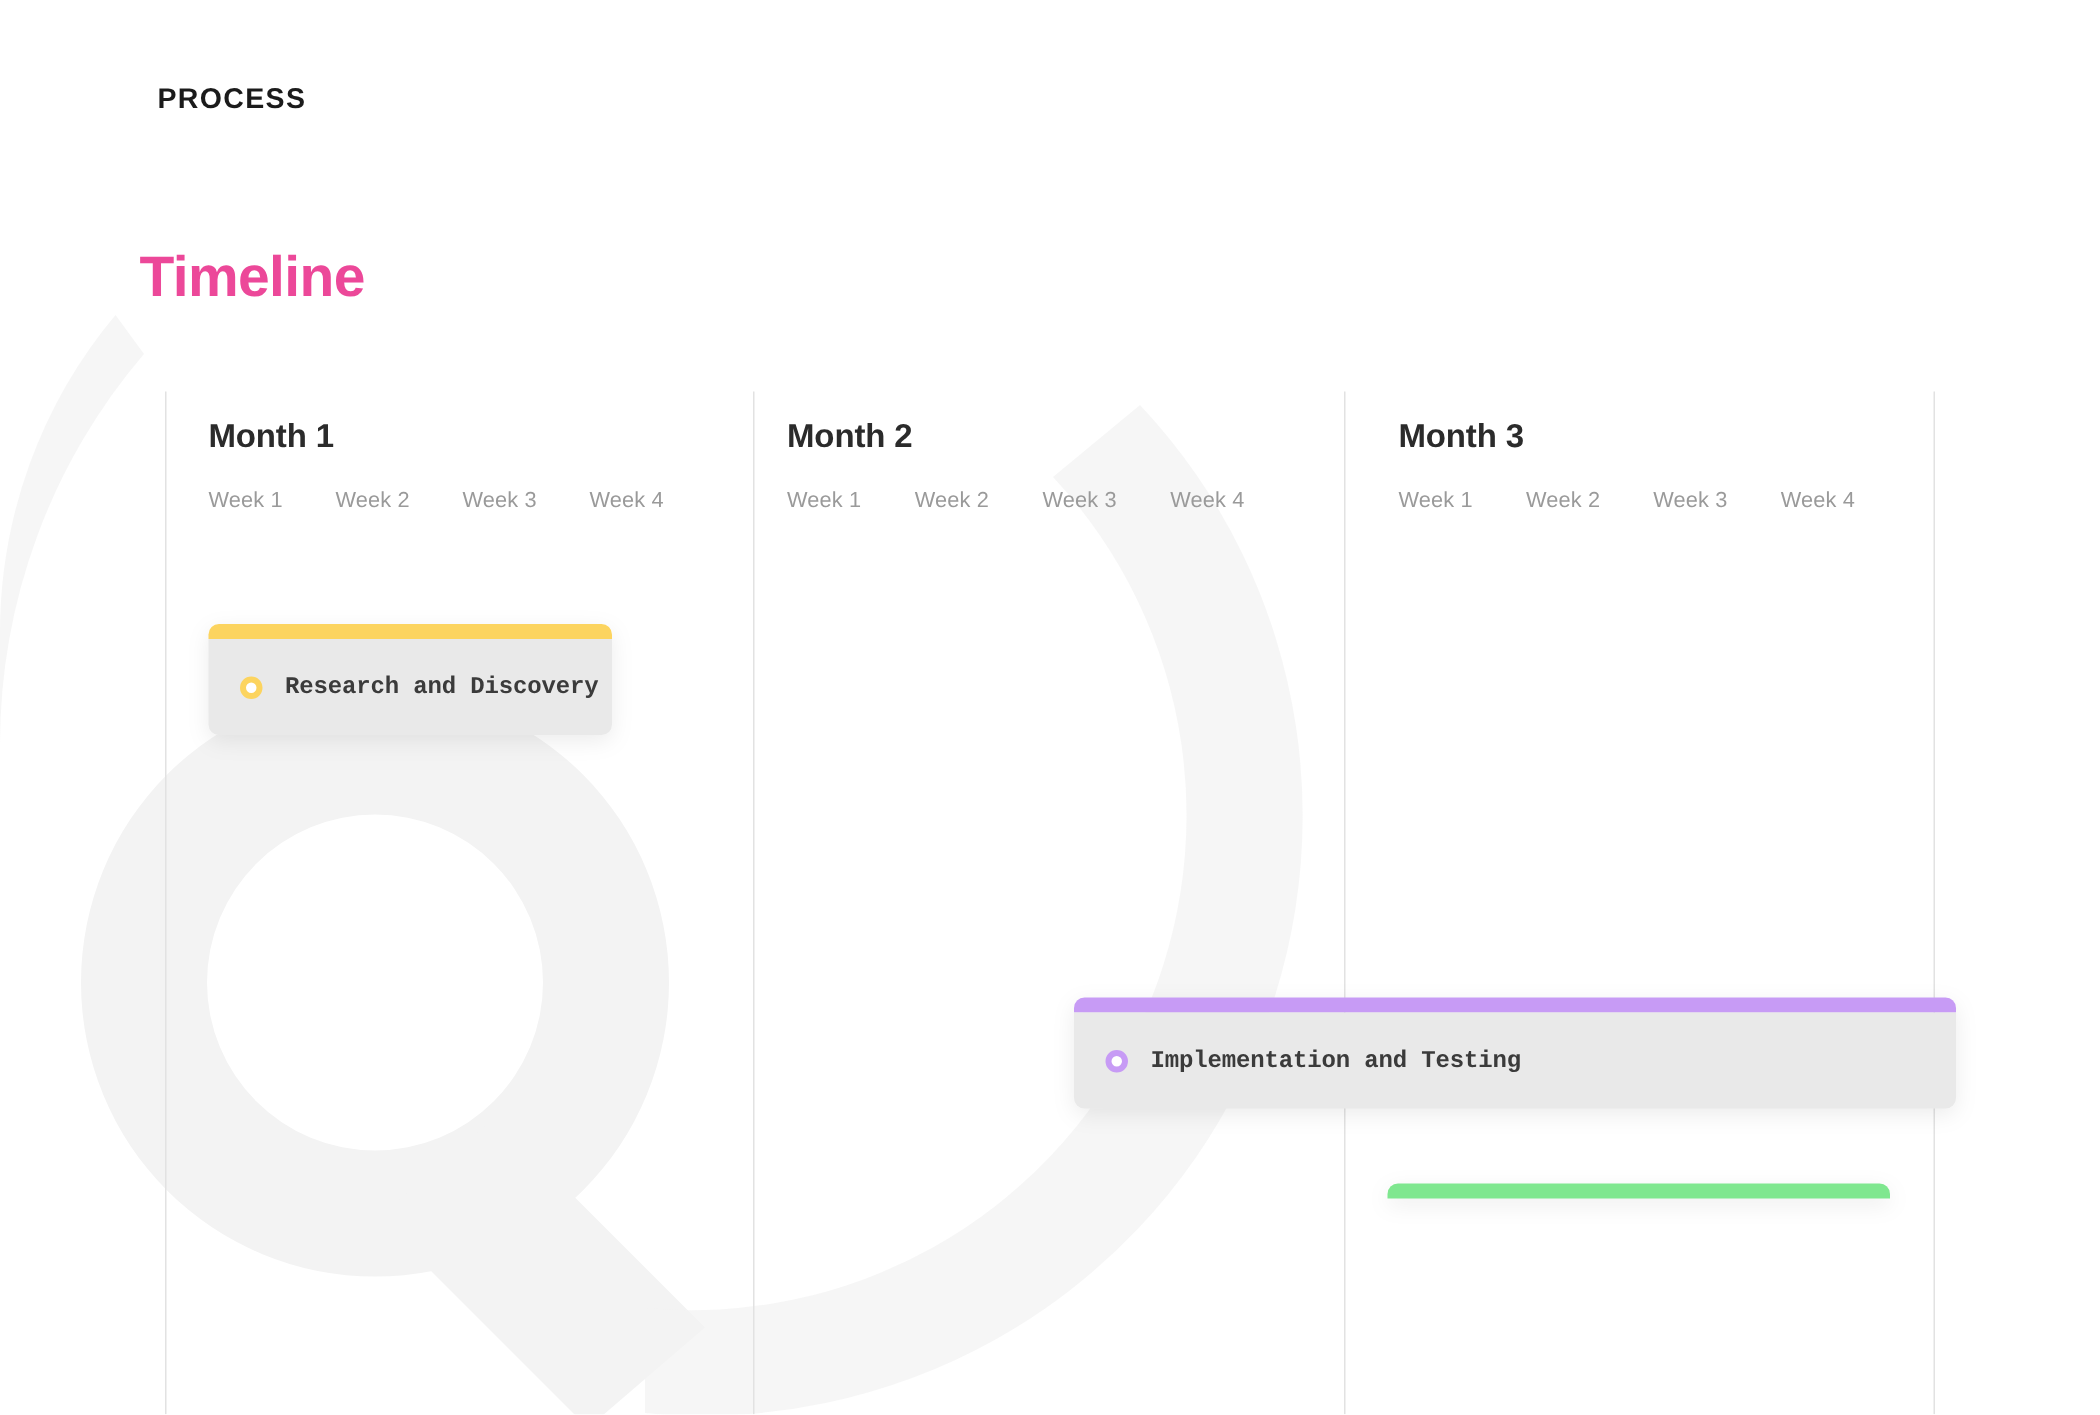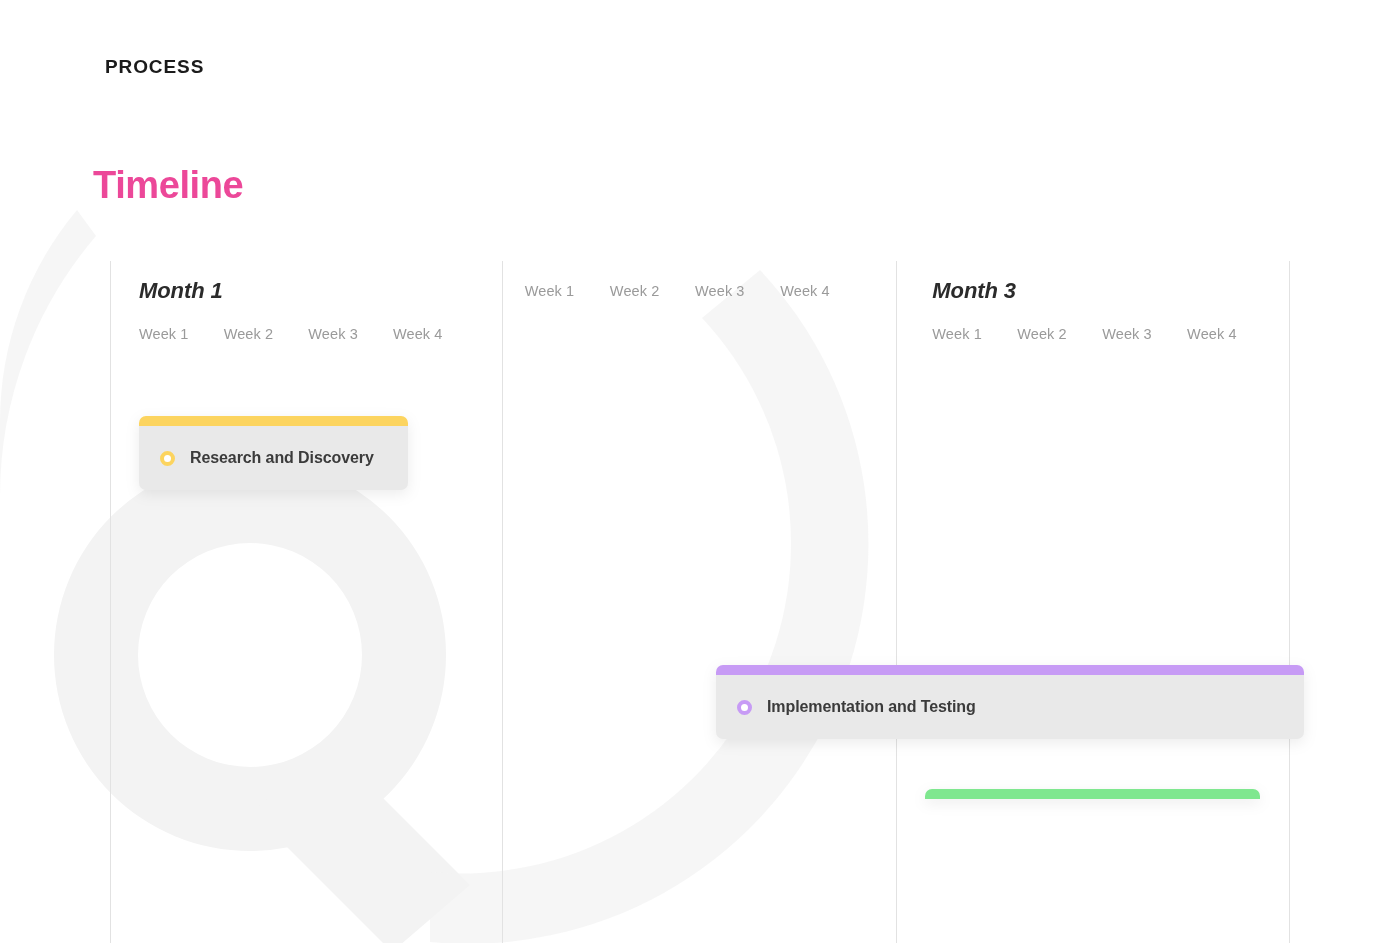--- a/index.html
+++ b/index.html
@@ -87,21 +87,20 @@
     position: relative;
     box-sizing: border-box;
     padding-left: 29px;
   }
   .month-title {
     font-size: 22px;
     font-weight: bold;
     color: #2b2b2b;
     letter-spacing: -0.1px;
     margin-top: 17px;
-    font-style: italic;
   }
   .weeks {
     display: flex;
     margin-top: 22px;
     padding-right: 18px;
   }
   .week {
     flex: 1 1 0;
     font-size: 14.5px;
     color: #9a9a9a;
@@ -126,20 +125,21 @@
     height: 10px;
     border-radius: 7px 7px 0 0;
   }
   .task-body {
     display: flex;
     align-items: center;
     height: 64px;
     background: #e9e9e9;
     border-radius: 0 0 7px 7px;
     padding-left: 21px;
+    font-family: Liberation Mono, monospace;
   }
   .task-dot {
     flex: none;
     width: 15px;
     height: 15px;
     border-radius: 50%;
     box-sizing: border-box;
     border-width: 4px;
     border-style: solid;
     background: #ffffff;
@@ -186,20 +186,21 @@
         <div class="month-title">Month 1</div>
         <div class="weeks">
           <div class="week">Week 1</div>
           <div class="week">Week 2</div>
           <div class="week">Week 3</div>
           <div class="week">Week 4</div>
         </div>
       </div>
 
       <div class="month-col" style="width:394px;">
+        <div class="month-title">Month 2</div>
         <div class="weeks">
           <div class="week">Week 1</div>
           <div class="week">Week 2</div>
           <div class="week">Week 3</div>
           <div class="week">Week 4</div>
         </div>
       </div>
 
       <div class="month-col" style="width:393px;margin-left:20px;">
         <div class="month-title">Month 3</div>

